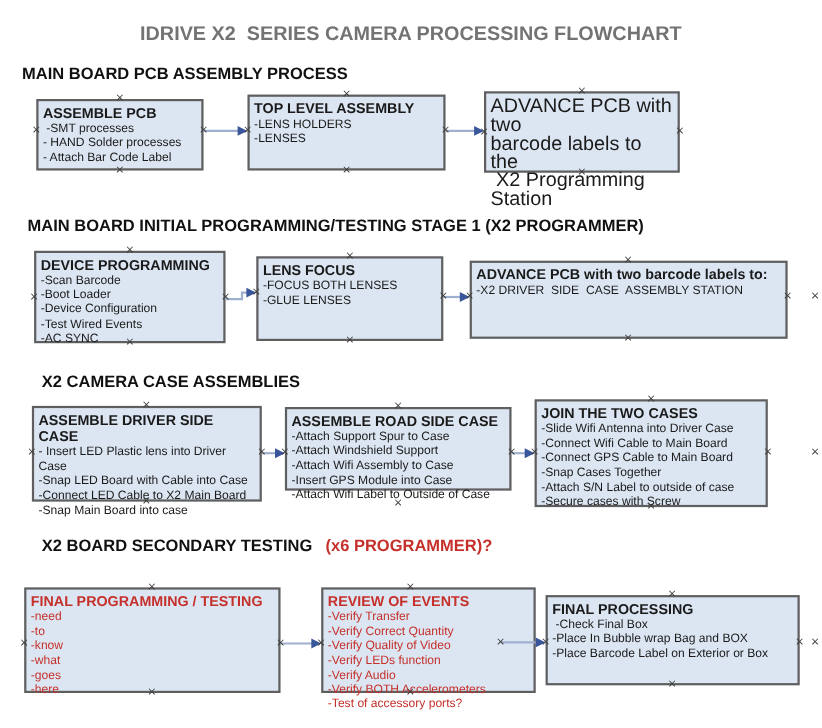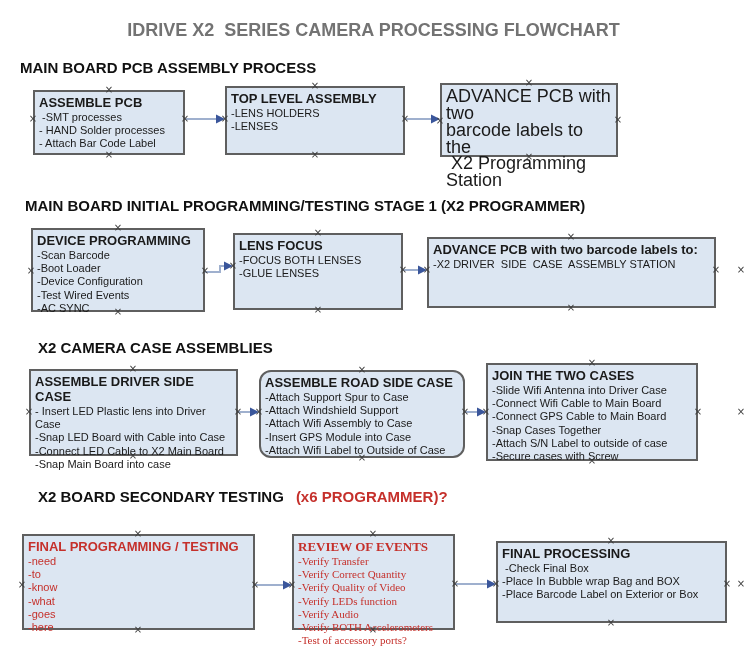--- a/index.html
+++ b/index.html
@@ -27,24 +27,24 @@
   .bi{font-size:11px;line-height:13.2px;white-space:pre-wrap;}
   .bold-all .bt,.bold-all .bi{font-size:18px;font-weight:normal;line-height:16.5px;}
   .red-box .bt,.red-box .bi{color:#c5302b;}
   #s1b1{left:33px;top:90px;width:152px;height:65px;}
   #s1b2{left:225px;top:86px;width:180px;height:69px;}
   #s1b3{left:440px;top:83px;width:178px;height:74px;}
   #s2b1{left:31px;top:228px;width:174px;height:84px;}
   #s2b2{left:233px;top:233px;width:170px;height:77px;}
   #s2b3{left:427px;top:237px;width:289px;height:71px;}
   #s3b1{left:29px;top:369px;width:209px;height:87px;}
-  #s3b2{left:259px;top:370px;width:206px;height:88px;border-radius:12px;}
+  #s3b2{left:259px;top:370px;width:206px;height:76px;}
   #s3b3{left:486px;top:363px;width:212px;height:98px;}
   #s4b1{left:22px;top:534px;width:233px;height:96px;}
-  #s4b2{left:292px;top:534px;width:163px;height:96px;font-family:Liberation Serif, serif;}
+  #s4b2{left:292px;top:534px;width:195px;height:96px;}
   #s4b3{left:496px;top:541px;width:231px;height:82px;}
   .arrow{position:absolute;overflow:visible;}
   .arrow line,.arrow polyline{stroke:#9fb0ce;stroke-width:2;fill:none;}
   .arrow polygon{fill:#3a569b;}
   #a1{left:185px;top:113px;}
   #a2{left:405px;top:113px;}
   #a3{left:205px;top:259px;}
   #a4{left:403px;top:264px;}
   #a5{left:238px;top:406px;}
   #a6{left:465px;top:406px;}

